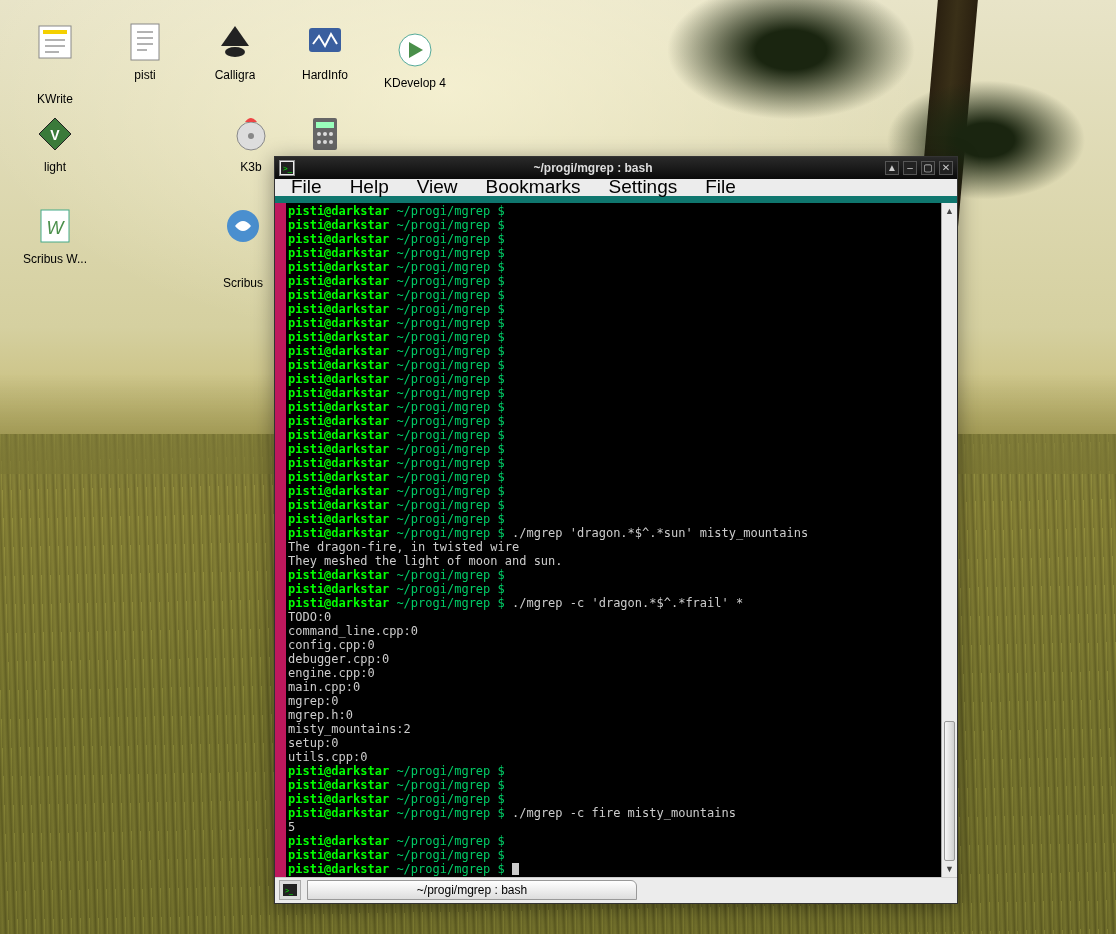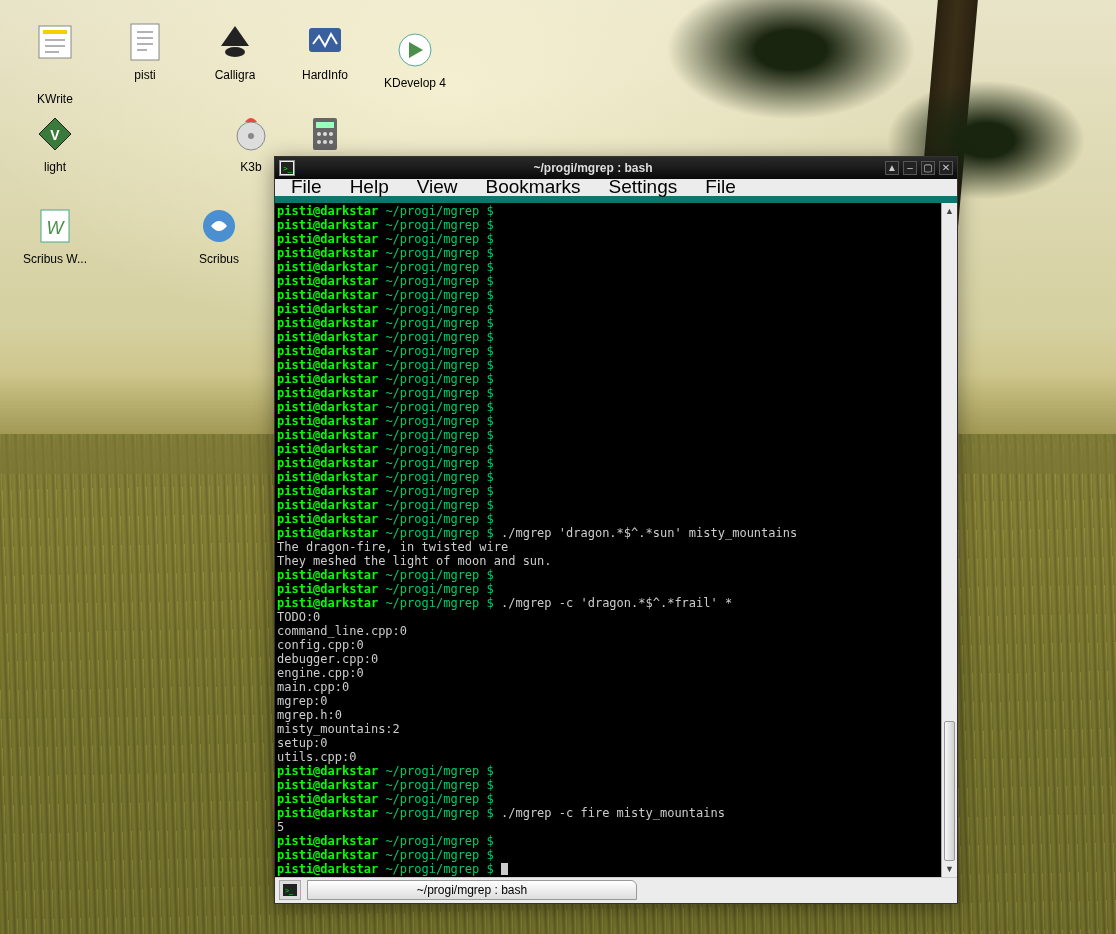--- a/index.html
+++ b/index.html
@@ -88,20 +88,21 @@
   padding: 0 6px; gap: 8px;
   font-size: 19px;
   border-bottom: 7px solid #0f766e;
 }
 .menu-item { padding: 2px 10px; cursor: pointer; }
 
 .terminal-wrap {
   flex: 1; position: relative;
   background: #be185d;
   display: flex;
+  padding-left: 11px;
 }
 .terminal {
   flex: 1;
   background: #000;
   font-family: "DejaVu Sans Mono", monospace;
   font-size: 12px;
   line-height: 14px;
   padding: 1px 2px;
   color: #ccc;
   overflow: hidden;
@@ -236,21 +237,21 @@
     </div>
     <div class="dicon" style="left: 10px; top: 184px;">
       <div class="dicon-img">
         <svg width="40" height="40">
           <rect x="6" y="4" width="28" height="32" fill="#fff" stroke="#4a8"></rect>
           <text x="20" y="28" font-size="18" fill="#4a8f4a" text-anchor="middle" font-style="italic">W</text>
         </svg>
       </div>
       <div class="dicon-label">Scribus W...</div>
     </div>
-    <div class="dicon" style="left: 174px; top: 184px;">
+    <div class="dicon" style="left: 198px; top: 184px; gap: 24px;">
       <div class="dicon-img">
         <svg width="40" height="40">
           <circle cx="20" cy="20" r="16" fill="#4a8fcf"></circle>
           <path d="M 12 20 Q 20 10 28 20 Q 20 30 12 20" fill="#fff"></path>
         </svg>
       </div>
       <div class="dicon-label">Scribus</div>
     </div>
     <div class="dicon" style="left: 280px; top: 92px;">
       <div class="dicon-img">

